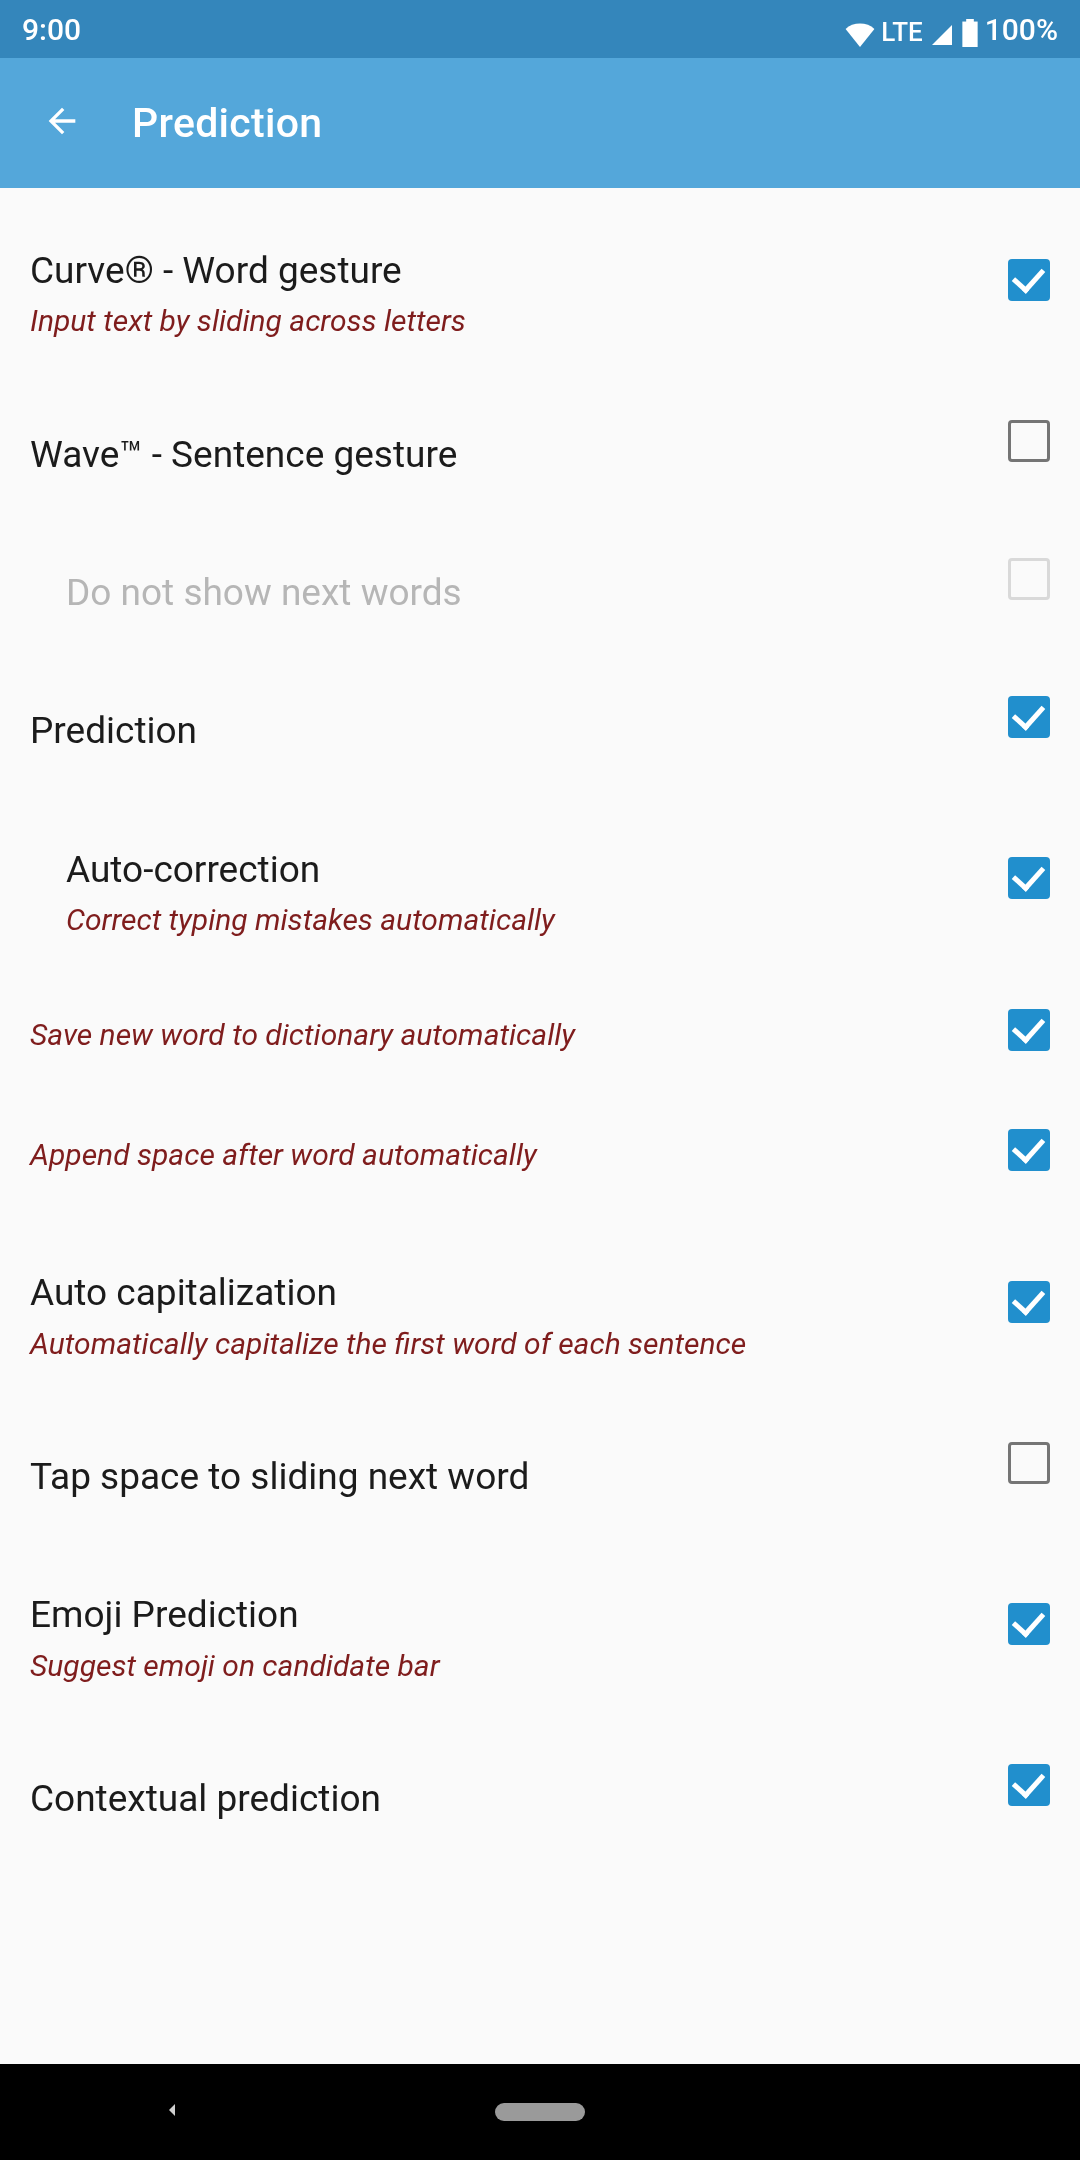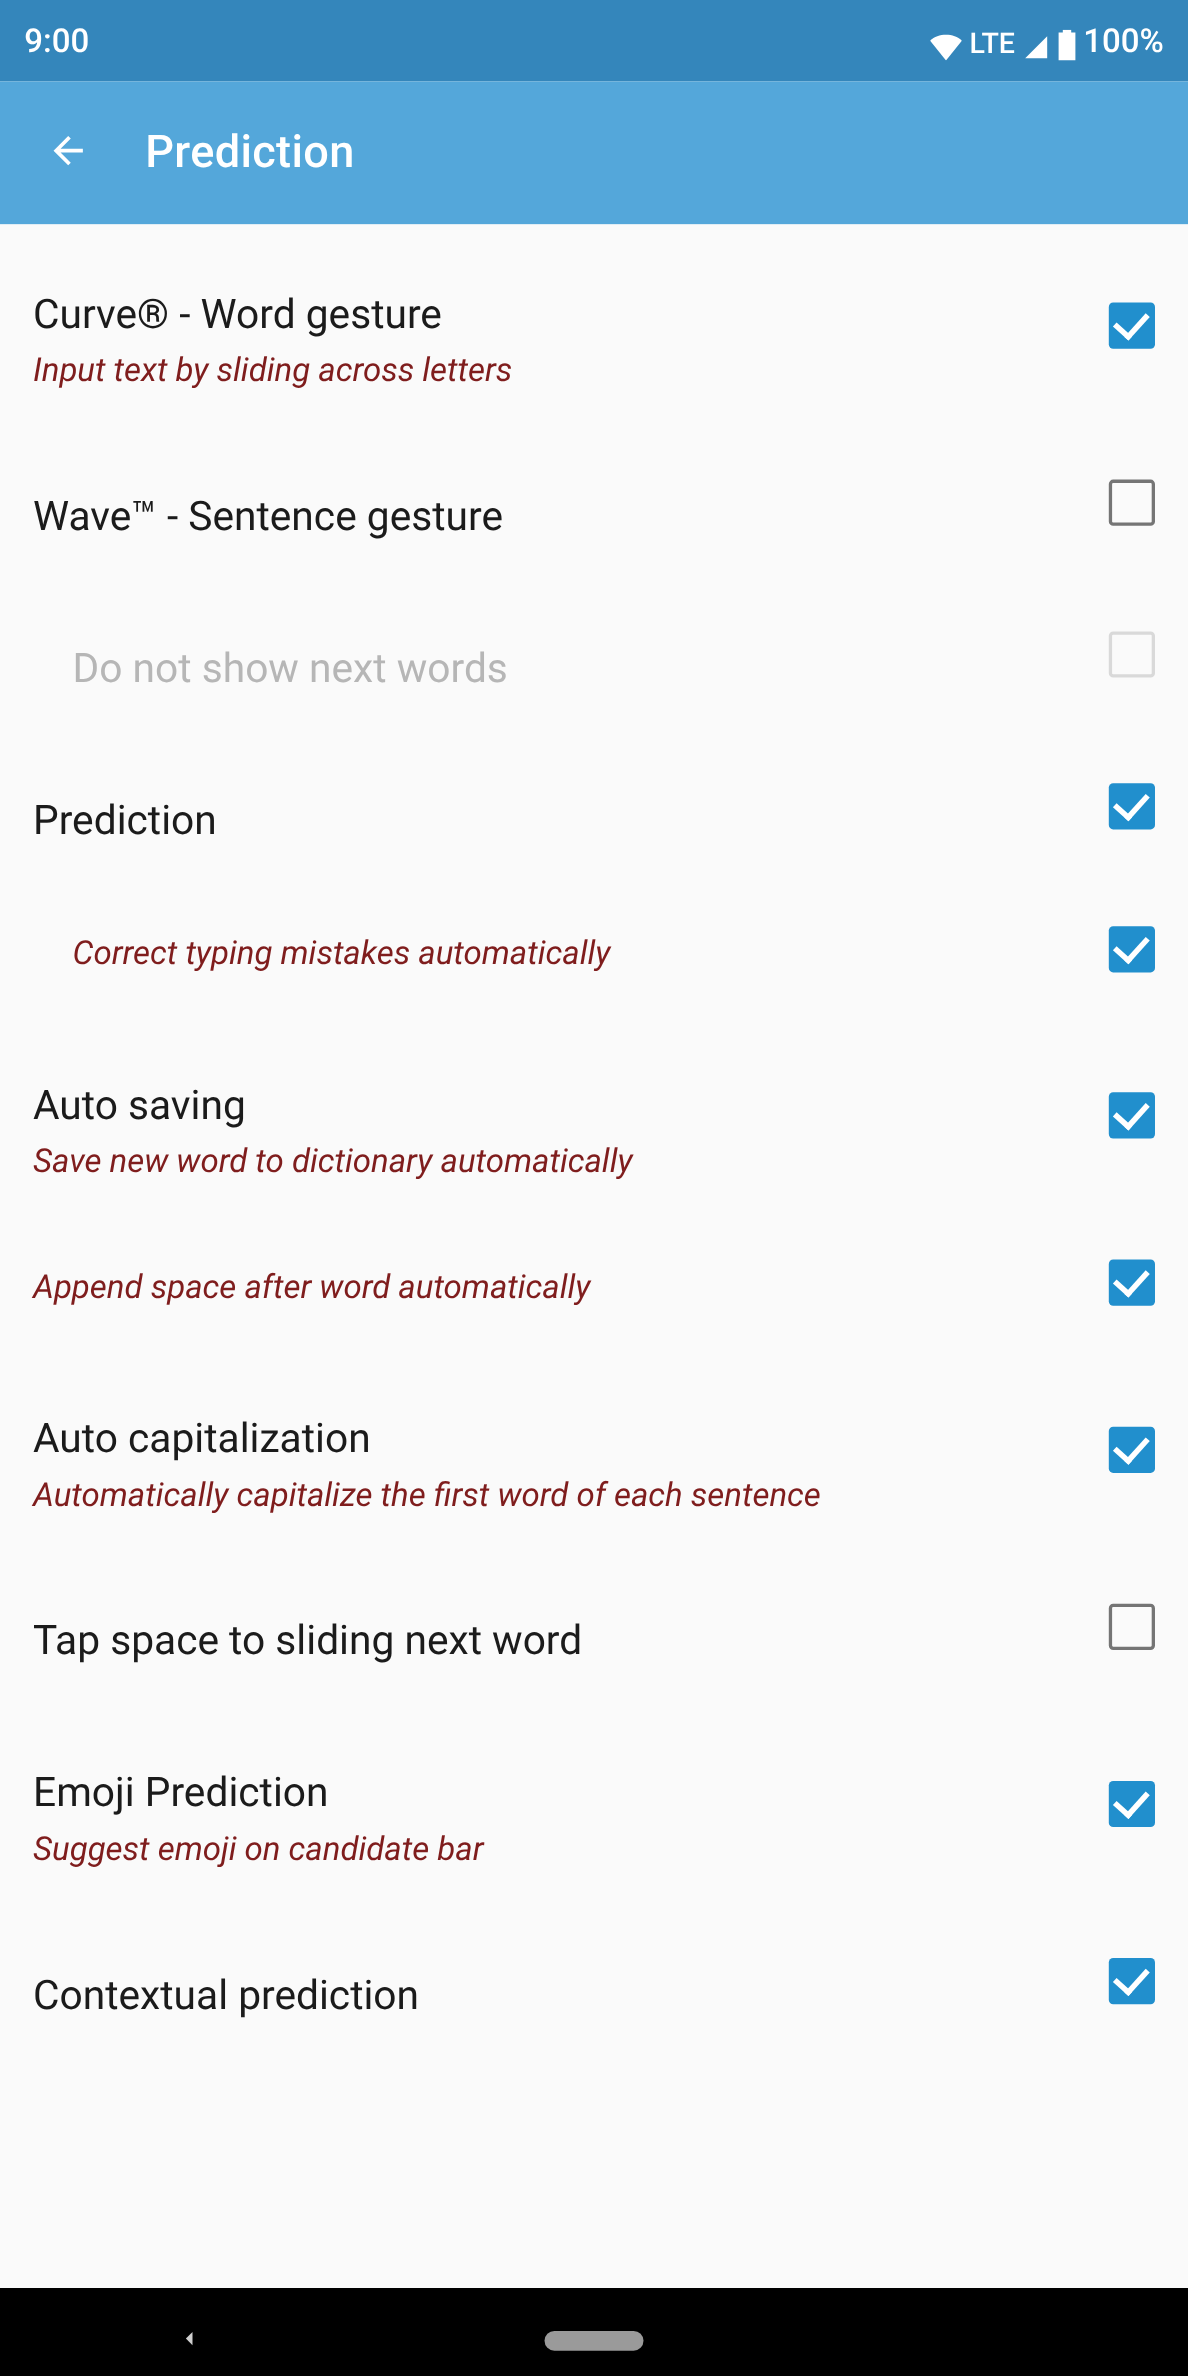--- a/index.html
+++ b/index.html
@@ -1,19 +1,19 @@
 <!DOCTYPE html>
 <html><head>
 <meta charset="utf-8">
 <style>
   * { box-sizing: border-box; margin: 0; padding: 0; }
   html, body { width: 1080px; height: 2160px; overflow: hidden; font-family: Roboto, "Helvetica Neue", Arial, sans-serif; background: #fafafa; }
   
   .status-bar {
-    height: 74px;
+    height: 58px;
     background: #3486bb;
     color: #fff;
     display: flex;
     align-items: center;
     justify-content: space-between;
     padding: 0 22px;
     font-size: 30px;
     font-weight: 500;
   }
   .status-right { display: flex; align-items: flex-end; gap: 6px; }
@@ -127,27 +127,27 @@
       <div class="cb disabled"></div>
     </div>
     <div class="row">
       <div class="texts">
         <div class="title">Prediction</div>
       </div>
       <div class="cb checked"></div>
     </div>
     <div class="row indent">
       <div class="texts">
+        <div class="title">Auto-correction</div>
         <div class="sub">Correct typing mistakes automatically</div>
       </div>
       <div class="cb checked"></div>
     </div>
     <div class="row">
       <div class="texts">
-        <div class="title">Auto saving</div>
         <div class="sub">Save new word to dictionary automatically</div>
       </div>
       <div class="cb checked"></div>
     </div>
     <div class="row">
       <div class="texts">
         <div class="sub">Append space after word automatically</div>
       </div>
       <div class="cb checked"></div>
     </div>

